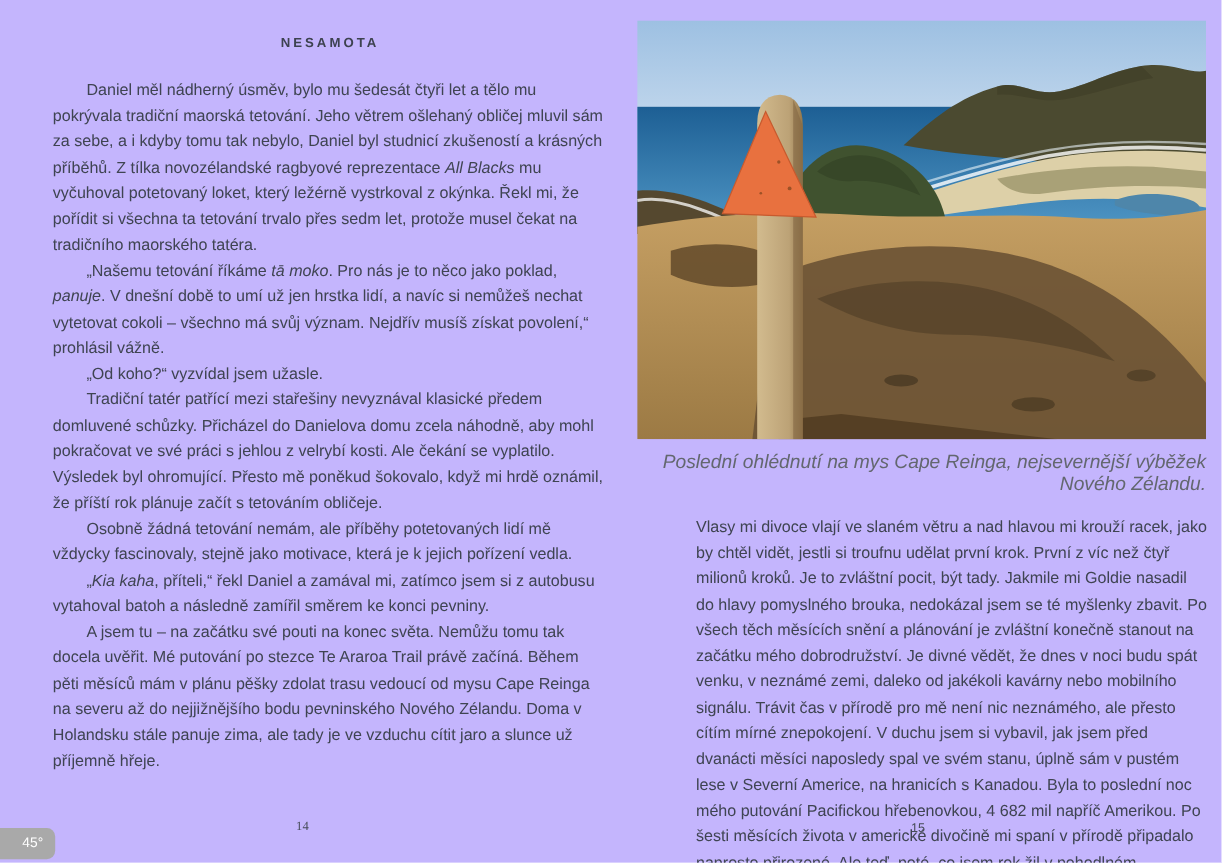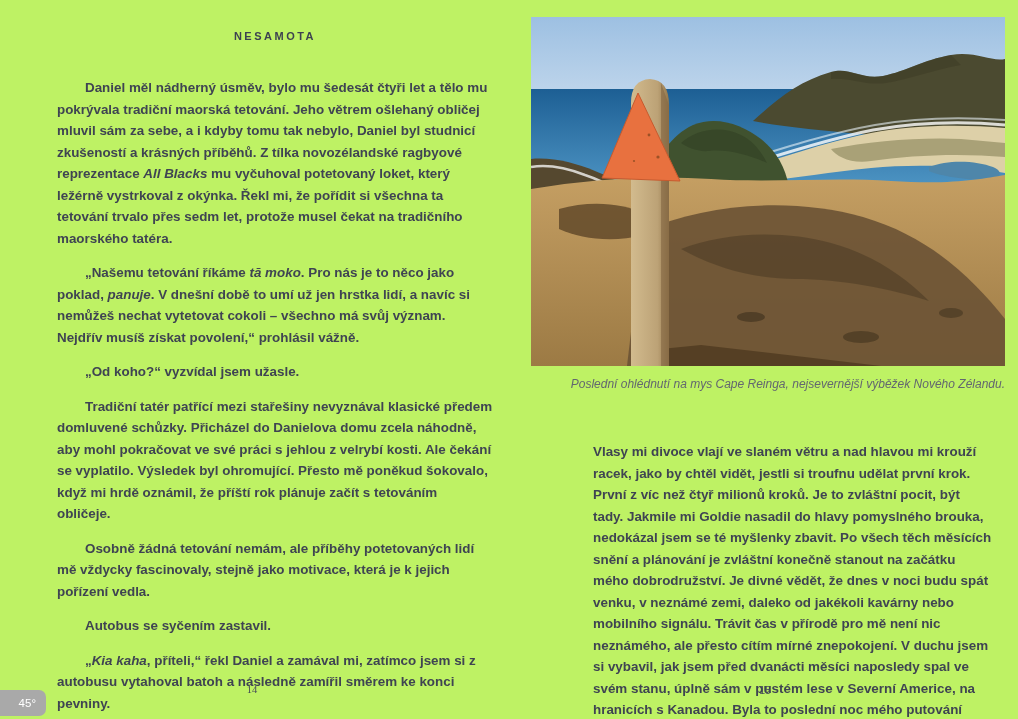--- a/index.html
+++ b/index.html
@@ -1,58 +1,57 @@
 <!DOCTYPE html>
 <html><head>
 <meta charset="utf-8">
 <style>
   html,body{margin:0;padding:0;background:#ffffff;}
   body{width:1018px;height:719px;overflow:hidden;
        font-family:"Liberation Sans","DejaVu Sans",sans-serif;color:#3d4250;}
-  .stage{position:relative;width:1018px;height:719px;background:#bef264;}
+  .stage{position:relative;width:1018px;height:719px;background:#c4b5fd;}
 
   
   .running-header{position:absolute;left:44px;top:30px;width:462px;text-align:center;
        font-size:11px;font-weight:700;letter-spacing:2.5px;color:#3d4250;}
   .text-col{position:absolute;font-size:13.4px;line-height:21.5px;color:#3f4452;
        text-align:left;}
-  .text-col p{margin:13px;text-indent:28px;font-weight:bold;}
+  .text-col p{margin:0;text-indent:28px;}
   .left-col{left:44px;top:64px;width:462px;}
   .right-col{left:580px;top:428px;width:426px;}
   .right-col p{text-indent:0;}
 
   .page-num{position:absolute;font-size:10.5px;color:#474c59;width:60px;text-align:center;}
   .pn-left{left:222px;top:684px;font-family:Liberation Serif, serif;}
   .pn-right{left:735px;top:684px;}
 
   
   .photo{position:absolute;left:531px;top:17px;width:474px;height:349px;display:block;}
   .caption{position:absolute;left:531px;top:377px;width:474px;text-align:right;
-       font-size:12px;font-style:italic;color:#63676f;}
+       font-size:16px;font-style:italic;color:#63676f;}
 
   
   .zoom-badge{position:absolute;left:-12px;bottom:3px;height:26px;min-width:58px;
        background:#a9a9a9;border-radius:7px;color:#ffffff;font-size:11.5px;
        display:flex;align-items:center;justify-content:flex-end;padding:0 10px 0 14px;
        box-sizing:border-box;cursor:pointer;}
 </style>
 </head>
 <body>
 
 <div class="stage">
 
   <div class="running-header">NESAMOTA</div>
 
   <div class="text-col left-col">
       <p>Daniel měl nádherný úsměv, bylo mu šedesát čtyři let a tělo mu pokrývala tradiční maorská tetování. Jeho větrem ošlehaný obličej mluvil sám za sebe, a i kdyby tomu tak nebylo, Daniel byl studnicí zkušeností a krásných příběhů. Z tílka novozélandské ragbyové reprezentace <i>All Blacks</i> mu vyčuhoval potetovaný loket, který ležérně vystrkoval z okýnka. Řekl mi, že pořídit si všechna ta tetování trvalo přes sedm let, protože musel čekat na tradičního maorského tatéra.</p>
       <p>„Našemu tetování říkáme <i>tā moko</i>. Pro nás je to něco jako poklad, <i>panuje</i>. V dnešní době to umí už jen hrstka lidí, a navíc si nemůžeš nechat vytetovat cokoli – všechno má svůj význam. Nejdřív musíš získat povolení,“ prohlásil vážně.</p>
       <p>„Od koho?“ vyzvídal jsem užasle.</p>
       <p>Tradiční tatér patřící mezi stařešiny nevyznával klasické předem domluvené schůzky. Přicházel do Danielova domu zcela náhodně, aby mohl pokračovat ve své práci s jehlou z velrybí kosti. Ale čekání se vyplatilo. Výsledek byl ohromující. Přesto mě poněkud šokovalo, když mi hrdě oznámil, že příští rok plánuje začít s tetováním obličeje.</p>
       <p>Osobně žádná tetování nemám, ale příběhy potetovaných lidí mě vždycky fascinovaly, stejně jako motivace, která je k jejich pořízení vedla.</p>
-      <p>Autobus se syčením zastavil.</p>
       <p>„<i>Kia kaha</i>, příteli,“ řekl Daniel a zamával mi, zatímco jsem si z autobusu vytahoval batoh a následně zamířil směrem ke konci pevniny.</p>
       <p>A jsem tu – na začátku své pouti na konec světa. Nemůžu tomu tak docela uvěřit. Mé putování po stezce Te Araroa Trail právě začíná. Během pěti měsíců mám v plánu pěšky zdolat trasu vedoucí od mysu Cape Reinga na severu až do nejjižnějšího bodu pevninského Nového Zélandu. Doma v Holandsku stále panuje zima, ale tady je ve vzduchu cítit jaro a slunce už příjemně hřeje.</p>
     </div>
 
   <div class="page-num pn-left">14</div>
 
   <svg class="photo" viewBox="0 0 474 349" preserveAspectRatio="none" aria-hidden="true">
     <defs>
       <linearGradient id="sky" x1="0" y1="0" x2="0" y2="1">
         <stop offset="0" stop-color="#9dc0e2"></stop>

